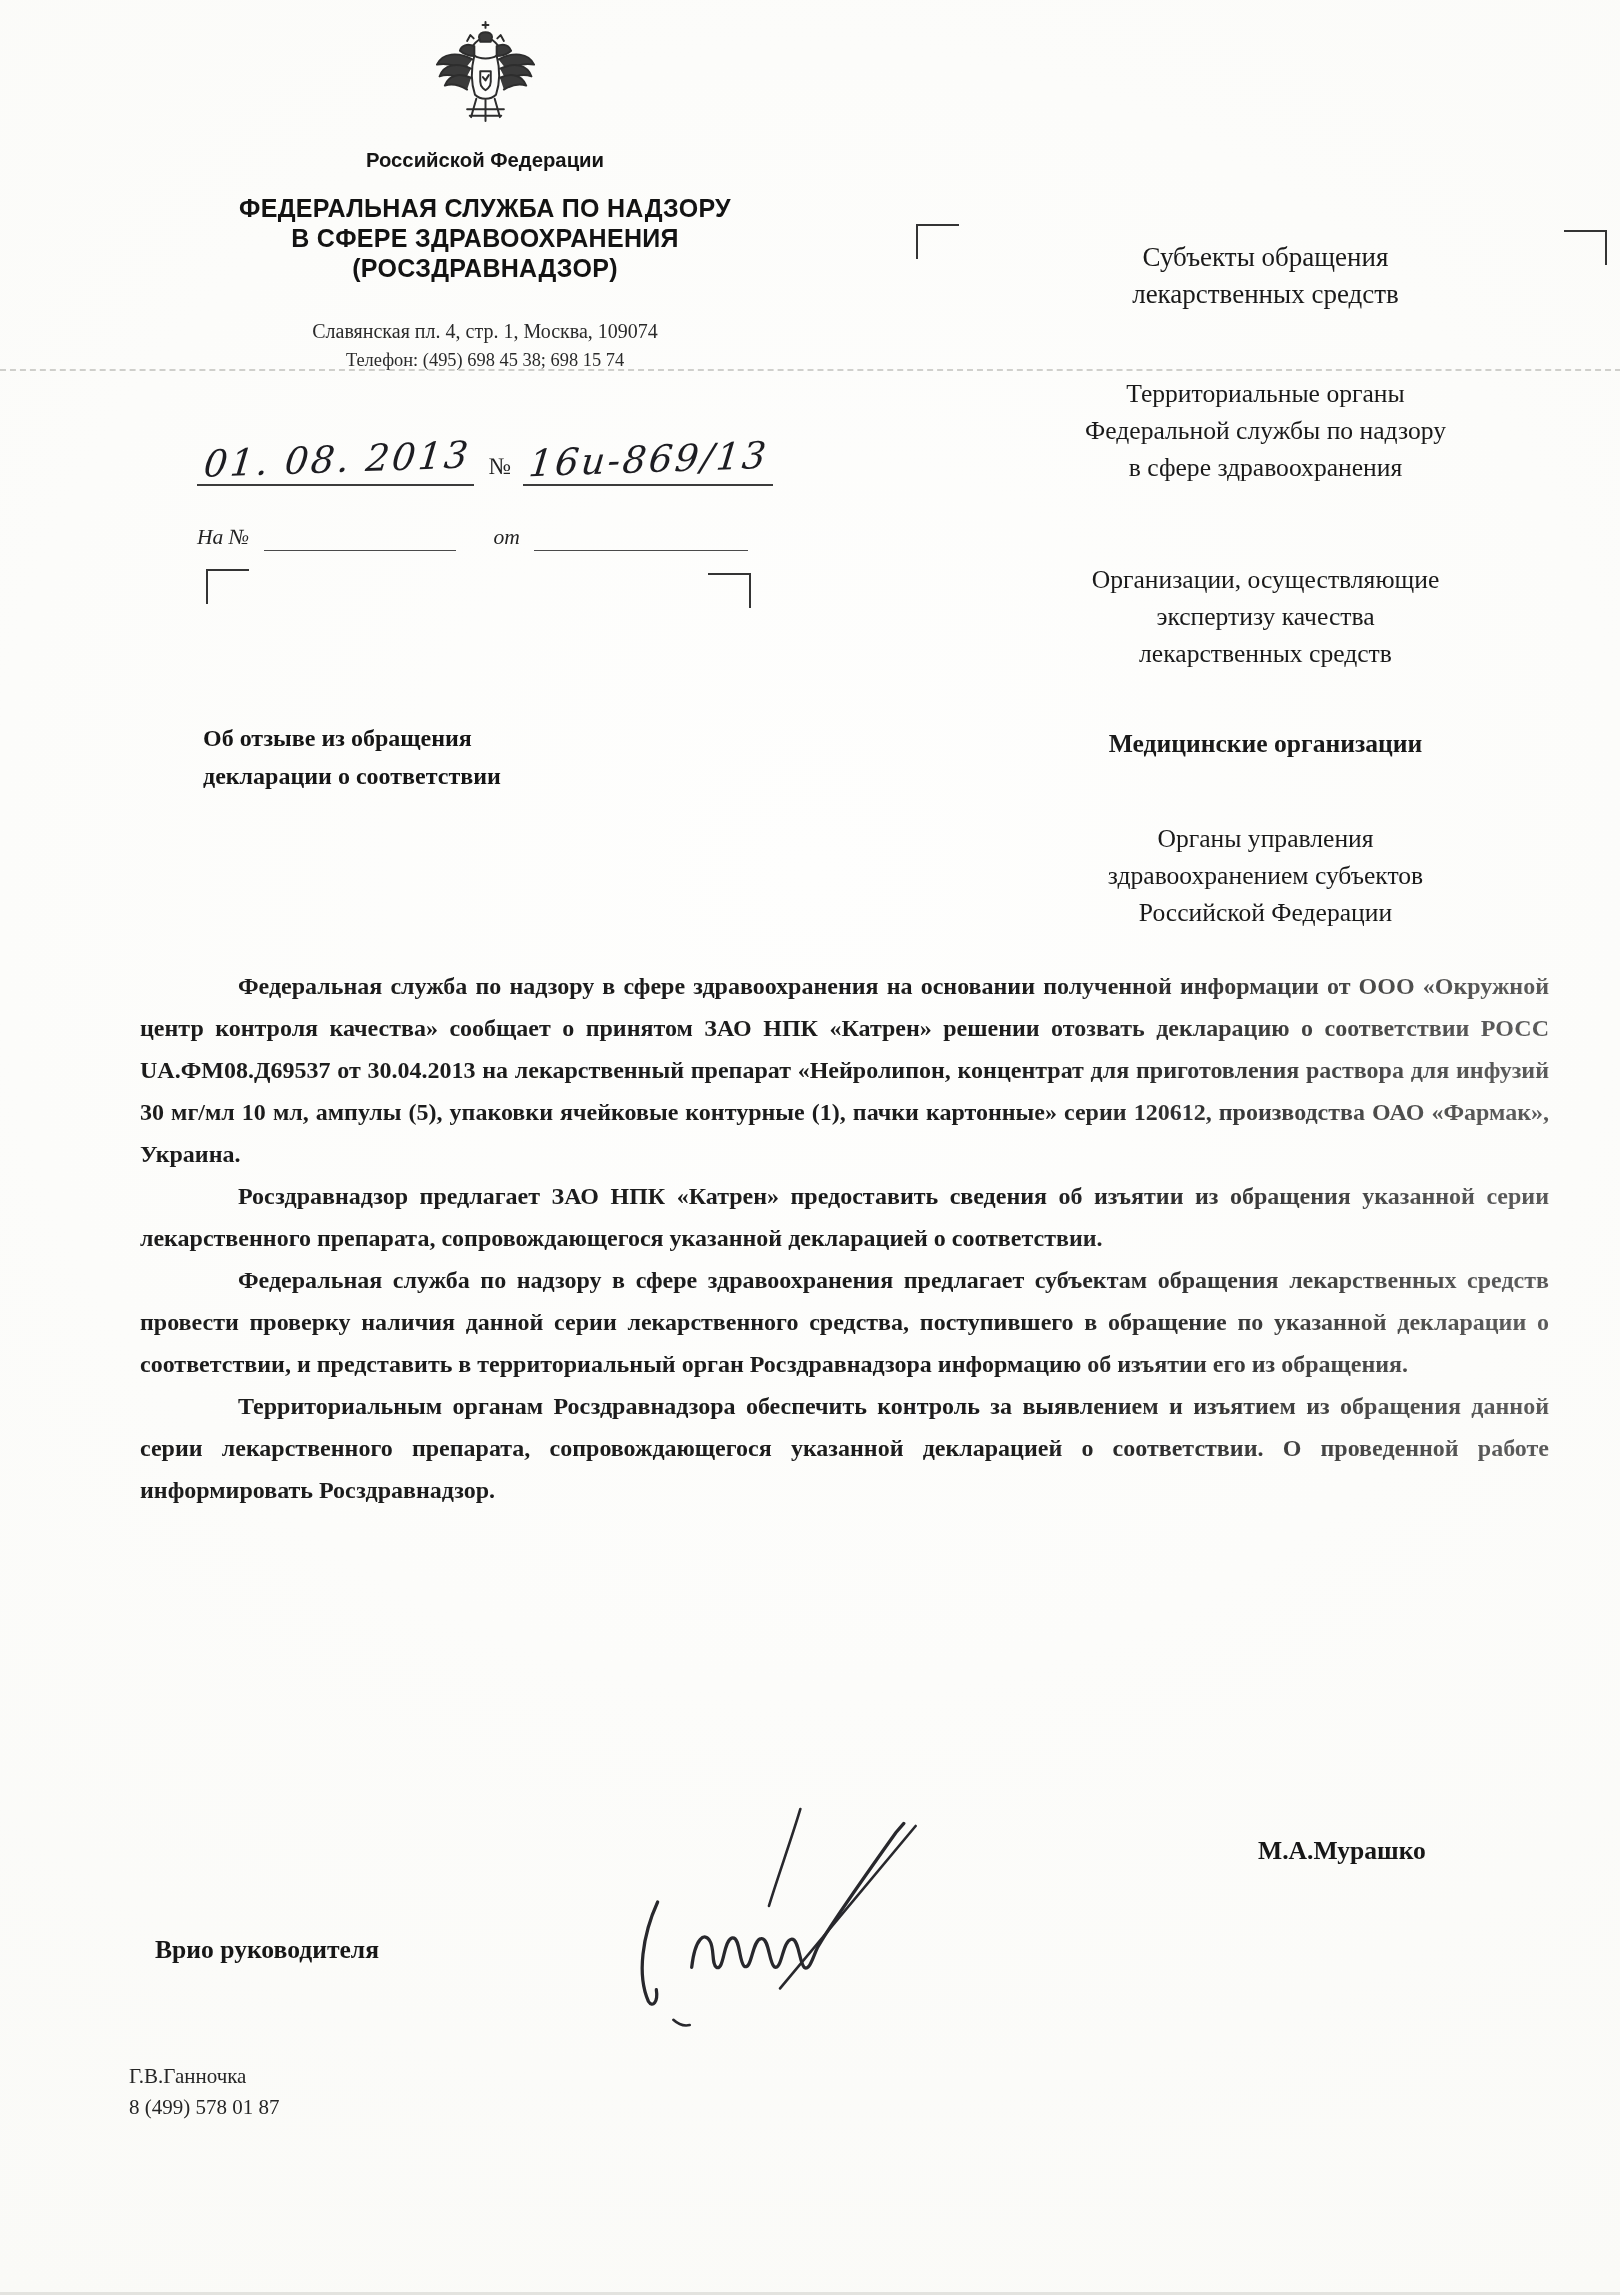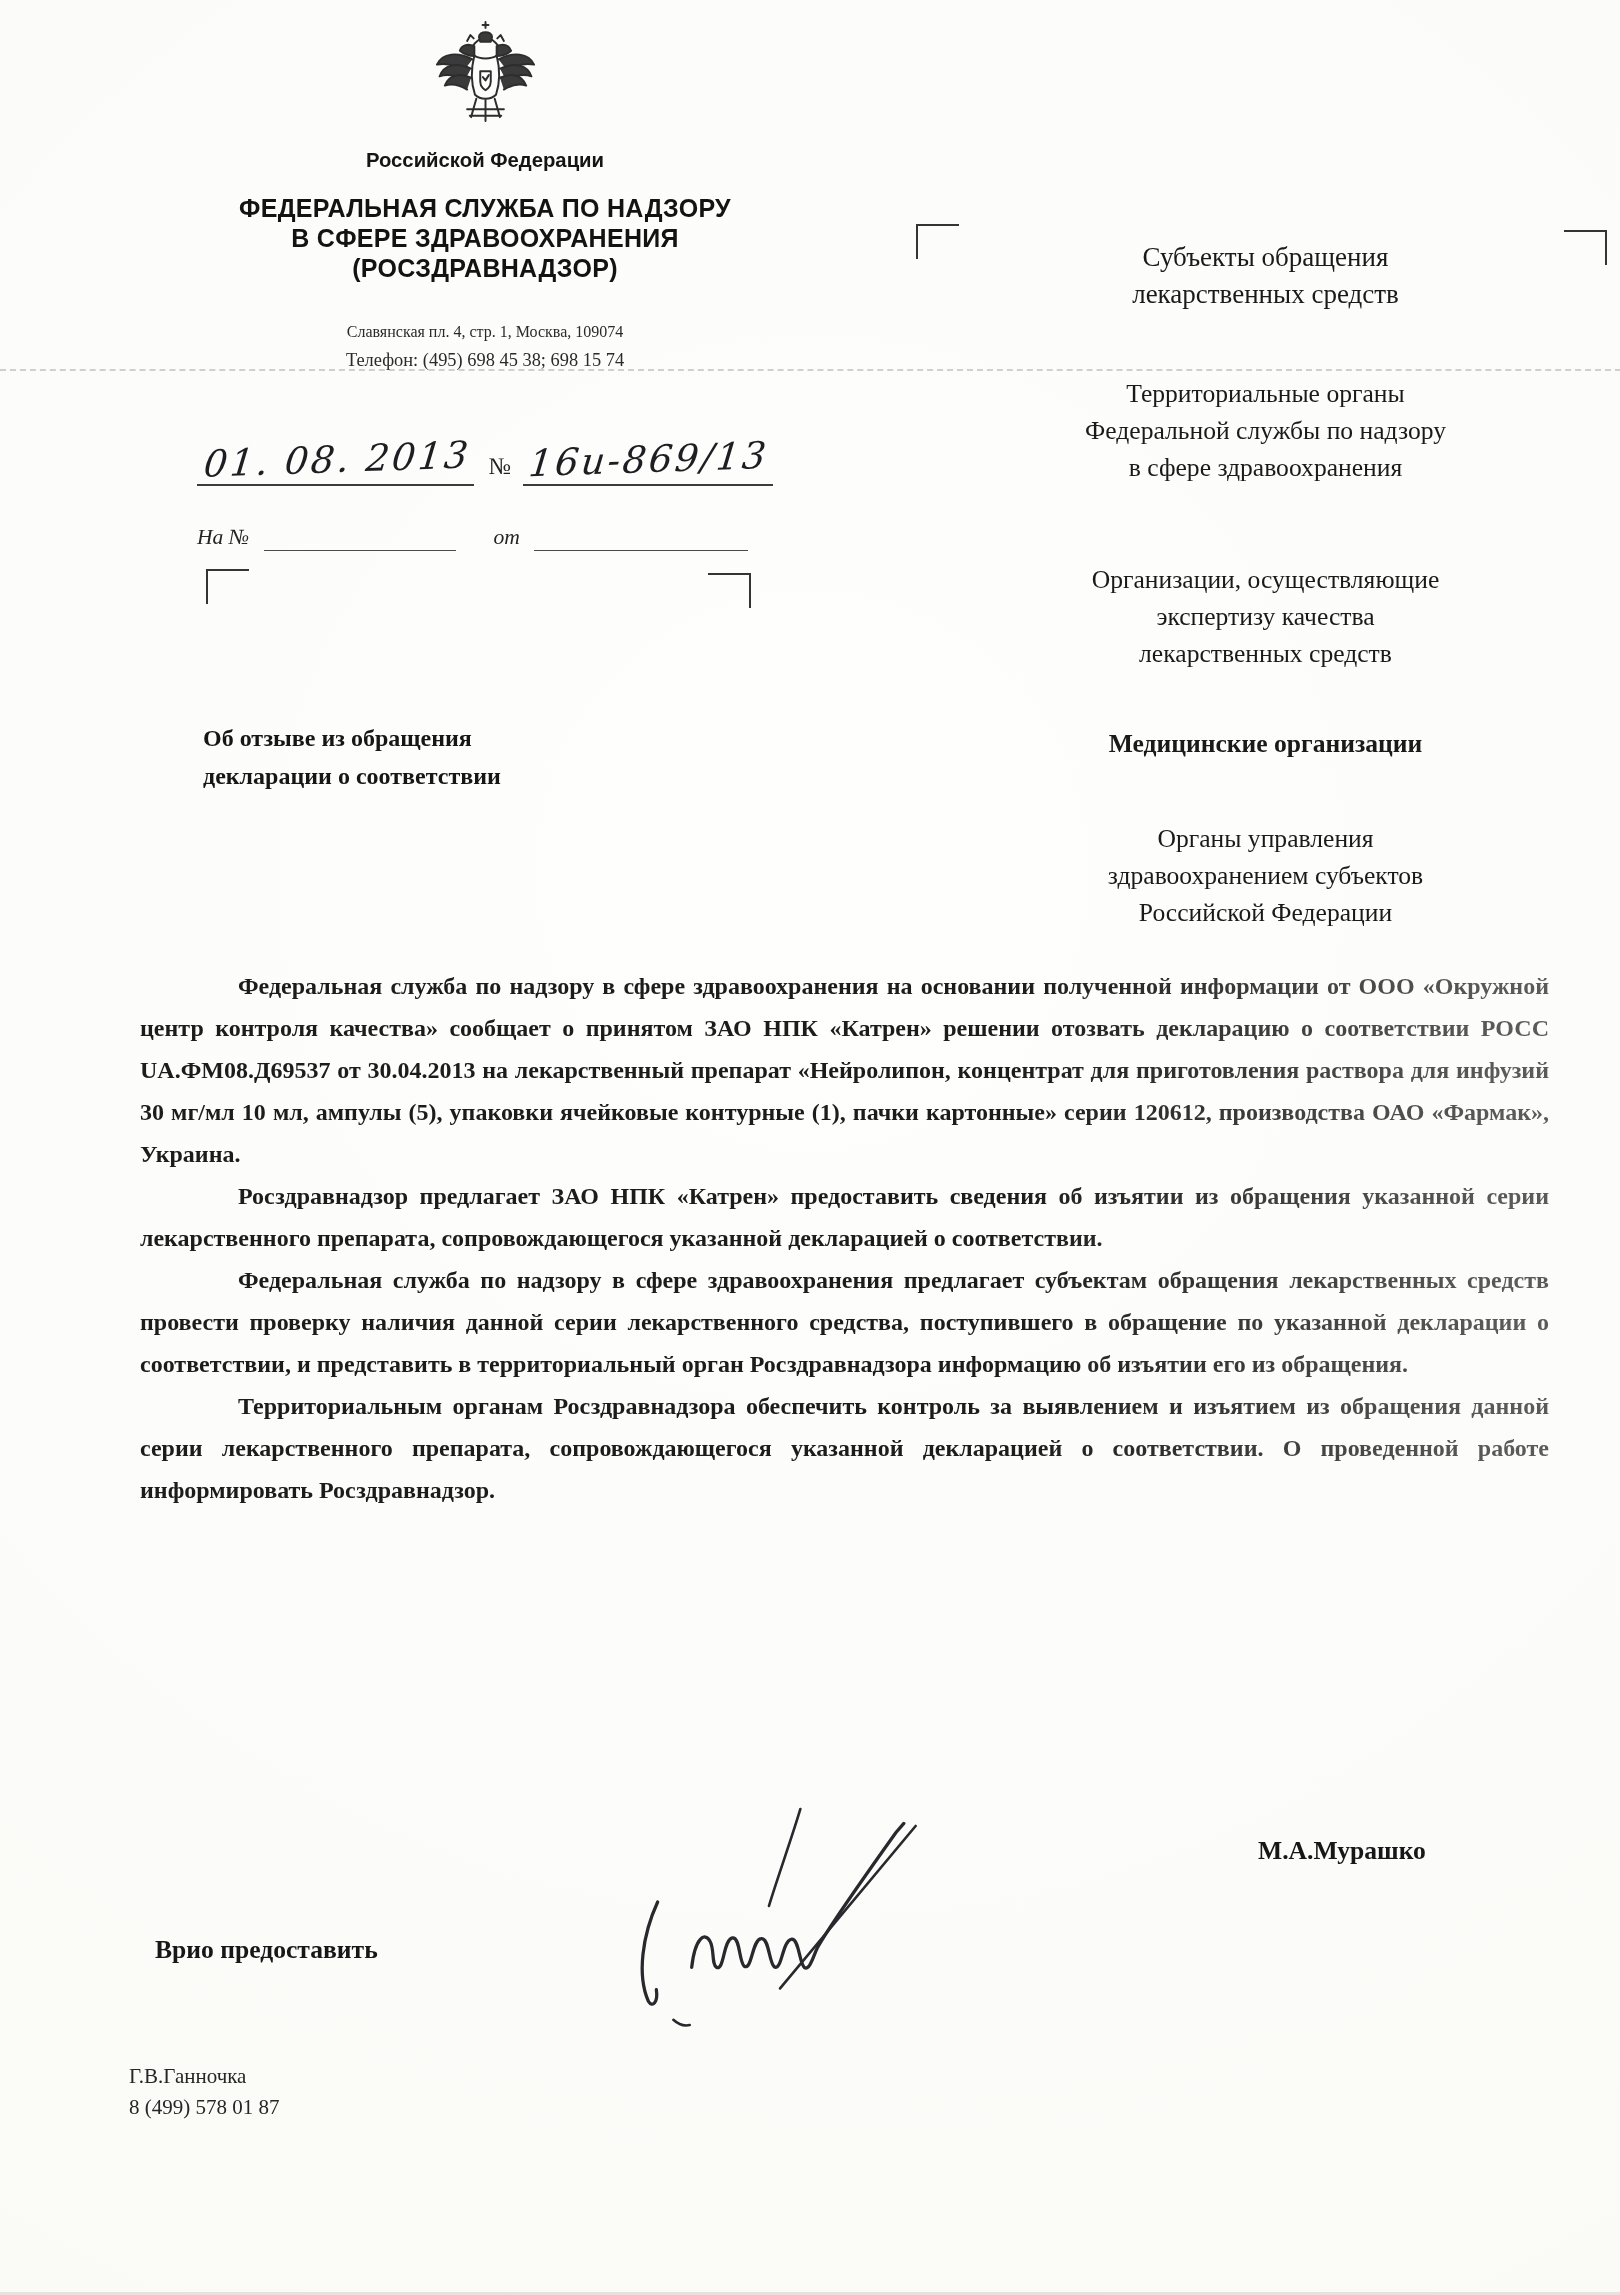--- a/index.html
+++ b/index.html
@@ -46,21 +46,21 @@
     margin-top: 19.7px;
     font-family: "Liberation Sans", sans-serif;
     font-weight: bold;
     font-size: 25px;
     line-height: 30px;
     letter-spacing: 0.3px;
     color: #131313;
   }
   .addr {
     margin-top: 34px;
-    font-size: 16px;
+    font-size: 20px;
     line-height: 29px;
     color: #2a2a2a;
   }
   .phone {
     font-size: 18.4px;
     line-height: 29px;
     color: #2a2a2a;
   }
   .scanline {
     position: absolute;
@@ -316,21 +316,21 @@
     <div>декларации о соответствии</div>
   </div>
 
   <div class="bodytext">
     <p>Федеральная служба по надзору в сфере здравоохранения на основании полученной информации от ООО «Окружной центр контроля качества» сообщает о принятом ЗАО НПК «Катрен» решении отозвать декларацию о соответствии РОСС UA.ФМ08.Д69537 от 30.04.2013 на лекарственный препарат «Нейролипон, концентрат для приготовления раствора для инфузий 30 мг/мл 10 мл, ампулы (5), упаковки ячейковые контурные (1), пачки картонные» серии 120612, производства ОАО «Фармак», Украина.</p>
     <p>Росздравнадзор предлагает ЗАО НПК «Катрен» предоставить сведения об изъятии из обращения указанной серии лекарственного препарата, сопровождающегося указанной декларацией о соответствии.</p>
     <p>Федеральная служба по надзору в сфере здравоохранения предлагает субъектам обращения лекарственных средств провести проверку наличия данной серии лекарственного средства, поступившего в обращение по указанной декларации о соответствии, и представить в территориальный орган Росздравнадзора информацию об изъятии его из обращения.</p>
     <p>Территориальным органам Росздравнадзора обеспечить контроль за выявлением и изъятием из обращения данной серии лекарственного препарата, сопровождающегося указанной декларацией о соответствии. О проведенной работе информировать Росздравнадзор.</p>
   </div>
 
-  <div class="signer-position">Врио предоставить</div>
+  <div class="signer-position">Врио руководителя</div>
 
   <svg class="signature" viewBox="0 0 580 420" aria-hidden="true">
     <g fill="none" stroke="#17171c" stroke-linecap="round" opacity="0.92">
       <path d="M286 58 C272 105 252 160 238 206" stroke-width="4"></path>
       <path d="M68 200 C45 250 36 312 54 352 C60 362 69 353 66 334" stroke-width="5"></path>
       <path d="M120 300 C125 255 140 245 148 260 C155 272 150 295 158 300 C170 305 168 258 182 255 C194 253 192 290 200 298 C212 306 212 258 226 256 C238 254 238 292 246 299 C258 306 258 260 272 257 C284 255 284 293 292 300 C300 306 306 282 312 270 C330 238 392 150 432 94 L444 80" stroke-width="5"></path>
       <path d="M255 332 L462 84" stroke-width="4"></path>
       <path d="M92 380 q 12 11 25 8" stroke-width="4"></path>
     </g>
   </svg>

